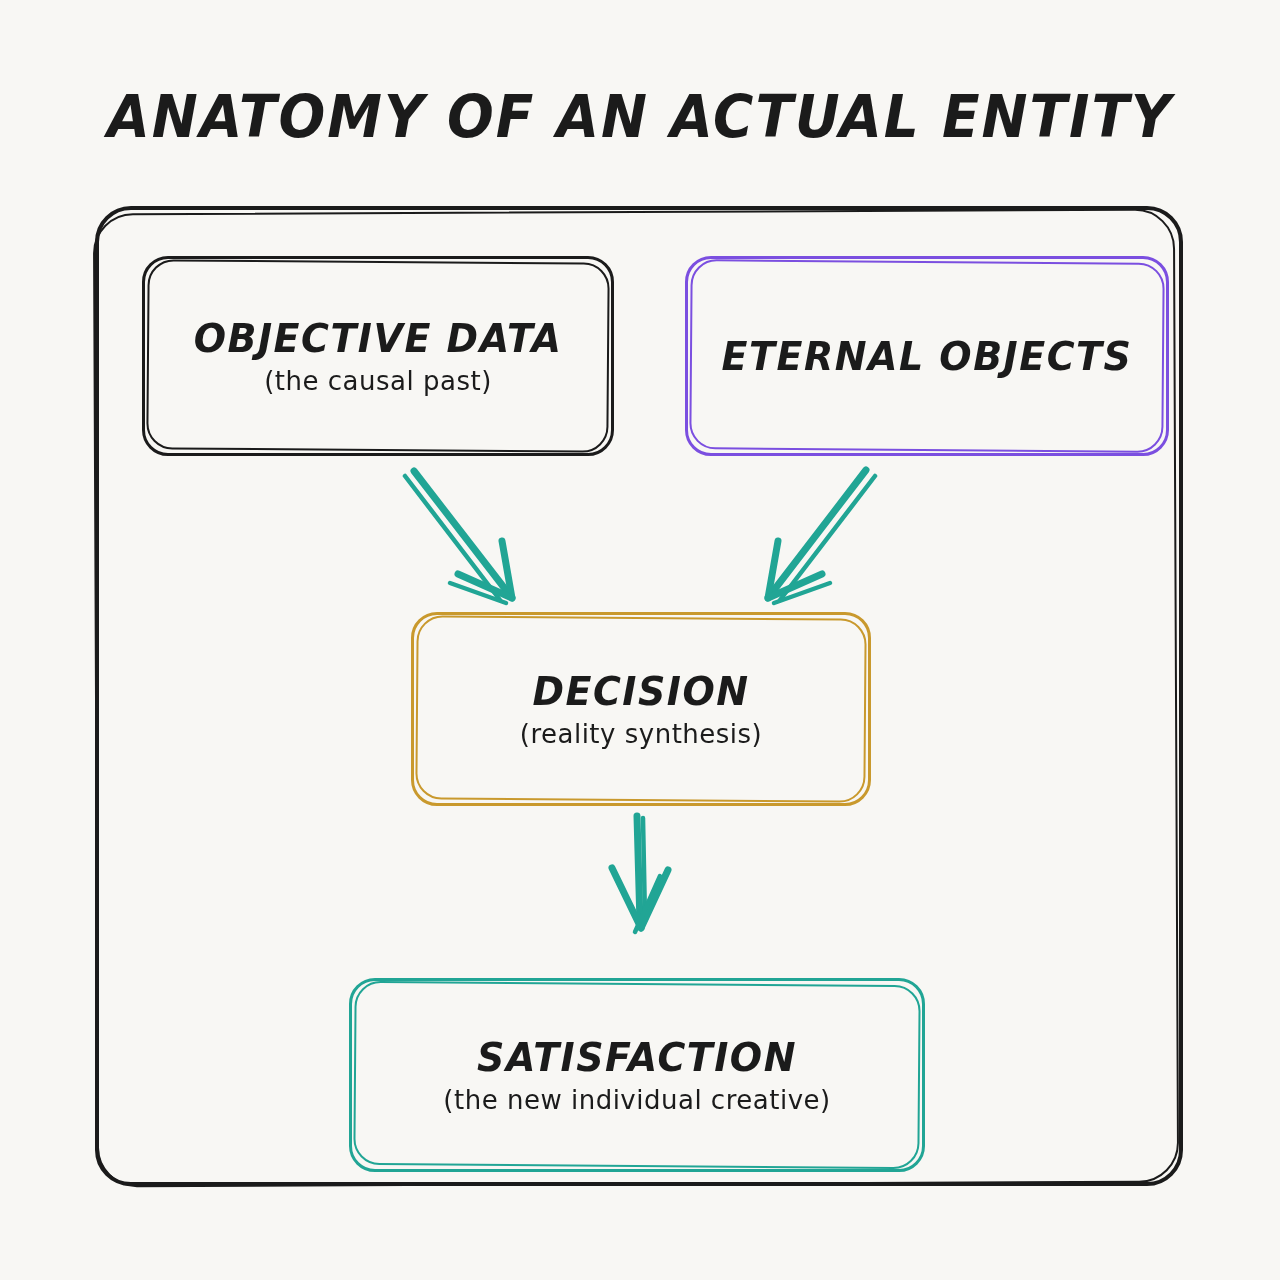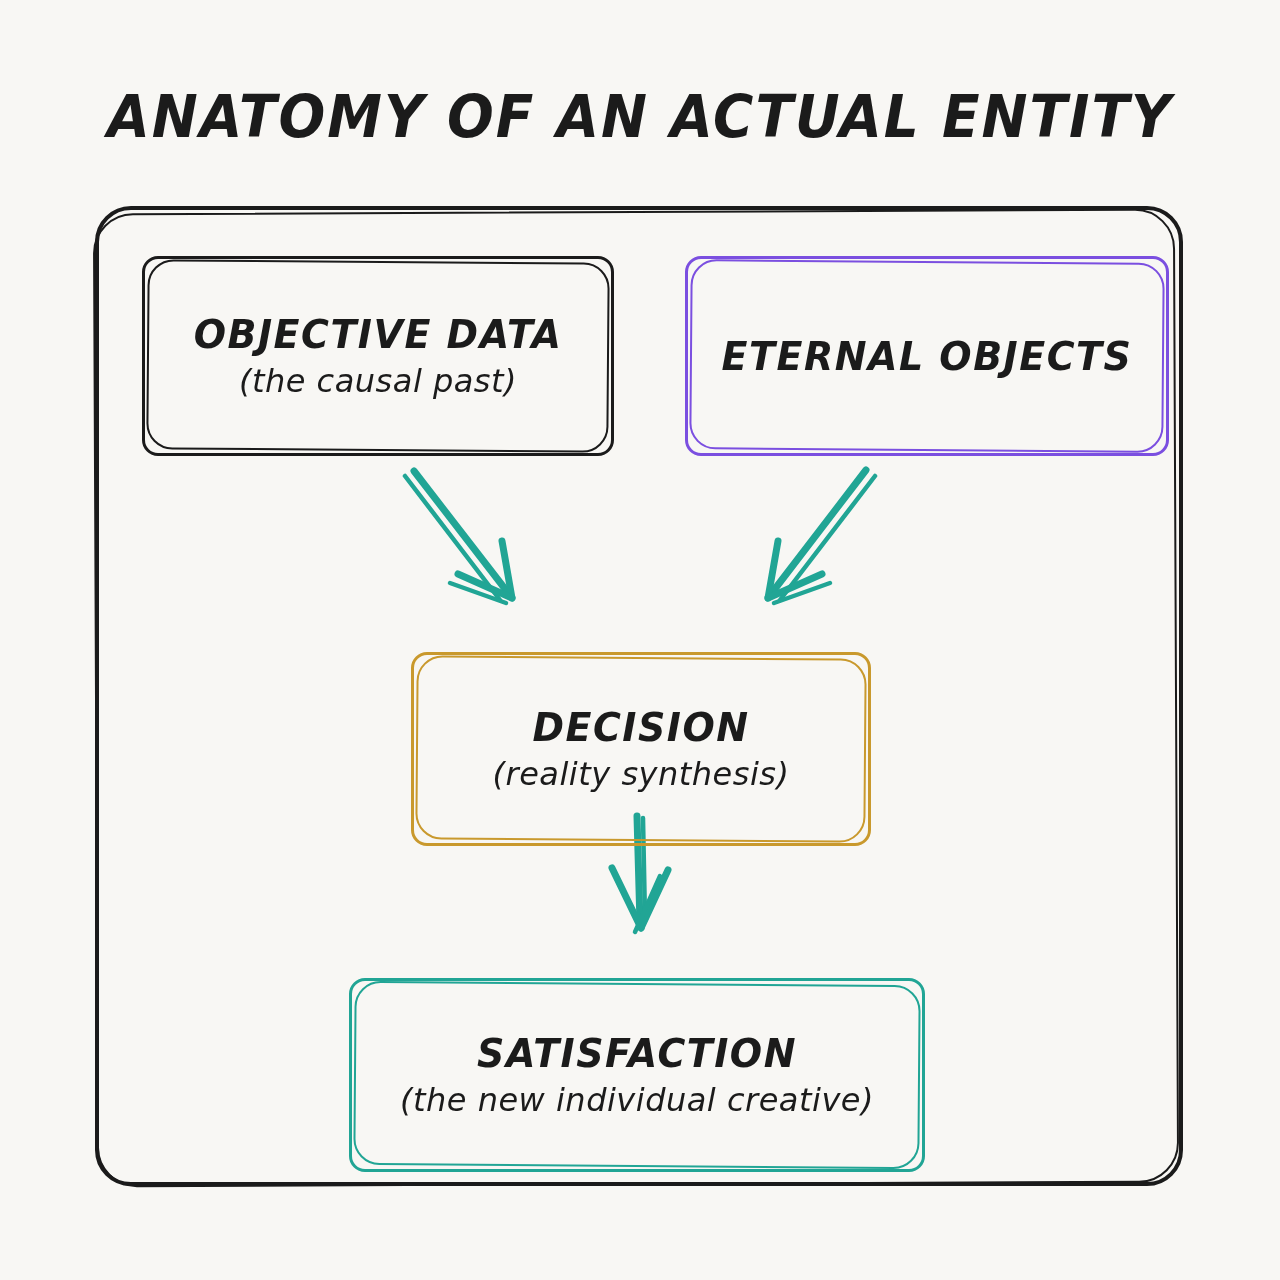--- a/index.html
+++ b/index.html
@@ -31,45 +31,45 @@
     content:"";position:absolute;inset:-1px;
     border:2px solid var(--c,#1b1b1b);
     border-radius:40px;
     transform:rotate(-0.25deg) translate(-3px,2px);
   }
 
   
   .node{
     position:absolute;
     border:3.5px solid var(--c,#1b1b1b);
-    border-radius:16px;
+    border-radius:26px;
     box-sizing:border-box;
     display:flex;flex-direction:column;justify-content:center;align-items:center;
     gap:6px;
   }
   .node::before{
     content:"";position:absolute;inset:2px;
     border:2.5px solid var(--c,#1b1b1b);
     border-radius:26px;
     transform:rotate(0.45deg);
     pointer-events:none;
   }
   .node .label{
     font-size:38px;font-weight:bold;font-style:italic;
     letter-spacing:1.5px;
     transform:scaleY(1.05);
   }
   .node .sublabel{
-    font-size:32px;font-style:italic;font-weight:500;
+    font-size:26px;font-weight:500;
     letter-spacing:0.5px;
   }
 
   .node.objective{left:142px;top:256px;width:472px;height:200px;}
   .node.eternal{left:657px;top:256px;width:484px;height:200px;margin-left:28px;}
-  .node.decision{left:411px;top:612px;width:460px;height:194px;margin-top:40px;}
+  .node.decision{left:411px;top:612px;width:460px;height:194px;}
   .node.satisfaction{left:349px;top:978px;width:576px;height:194px;}
 
   .arrows{position:absolute;inset:0;pointer-events:none;}
   .arrows g{fill:none;stroke-linecap:round;stroke-linejoin:round;}
 </style>
 </head>
 <body>
 
 <div class="canvas">
 

